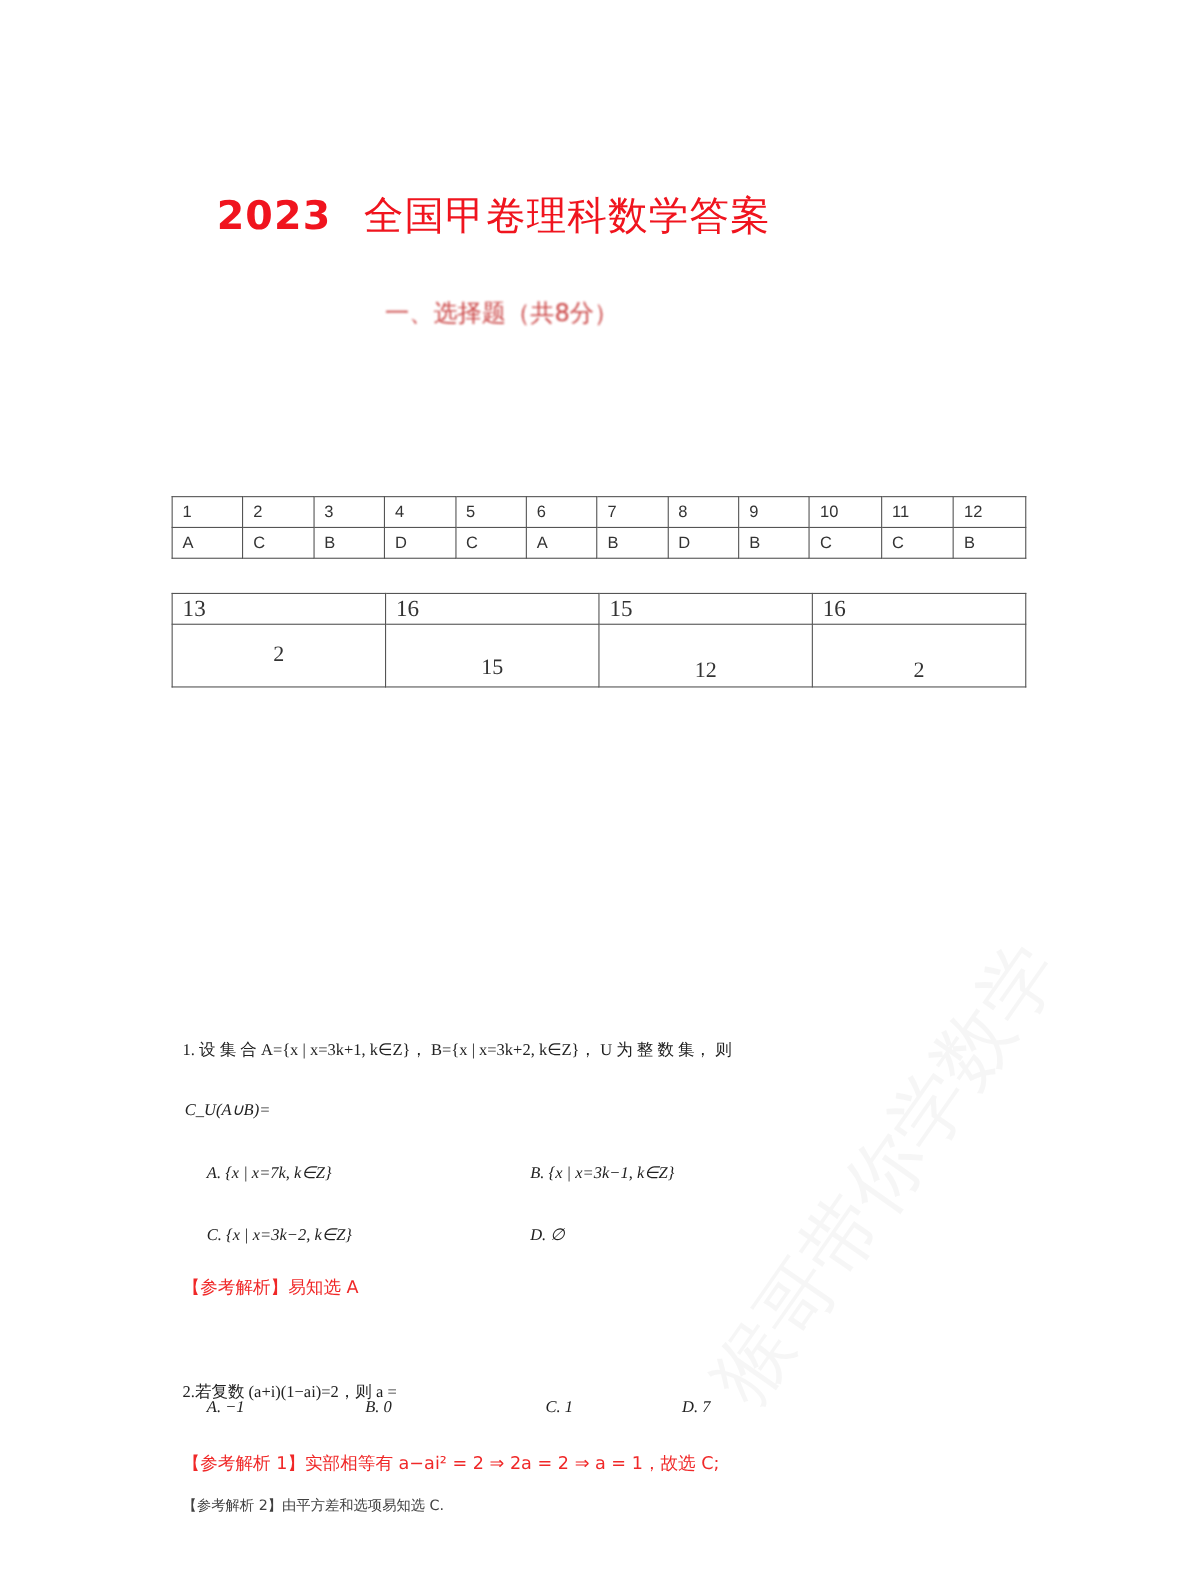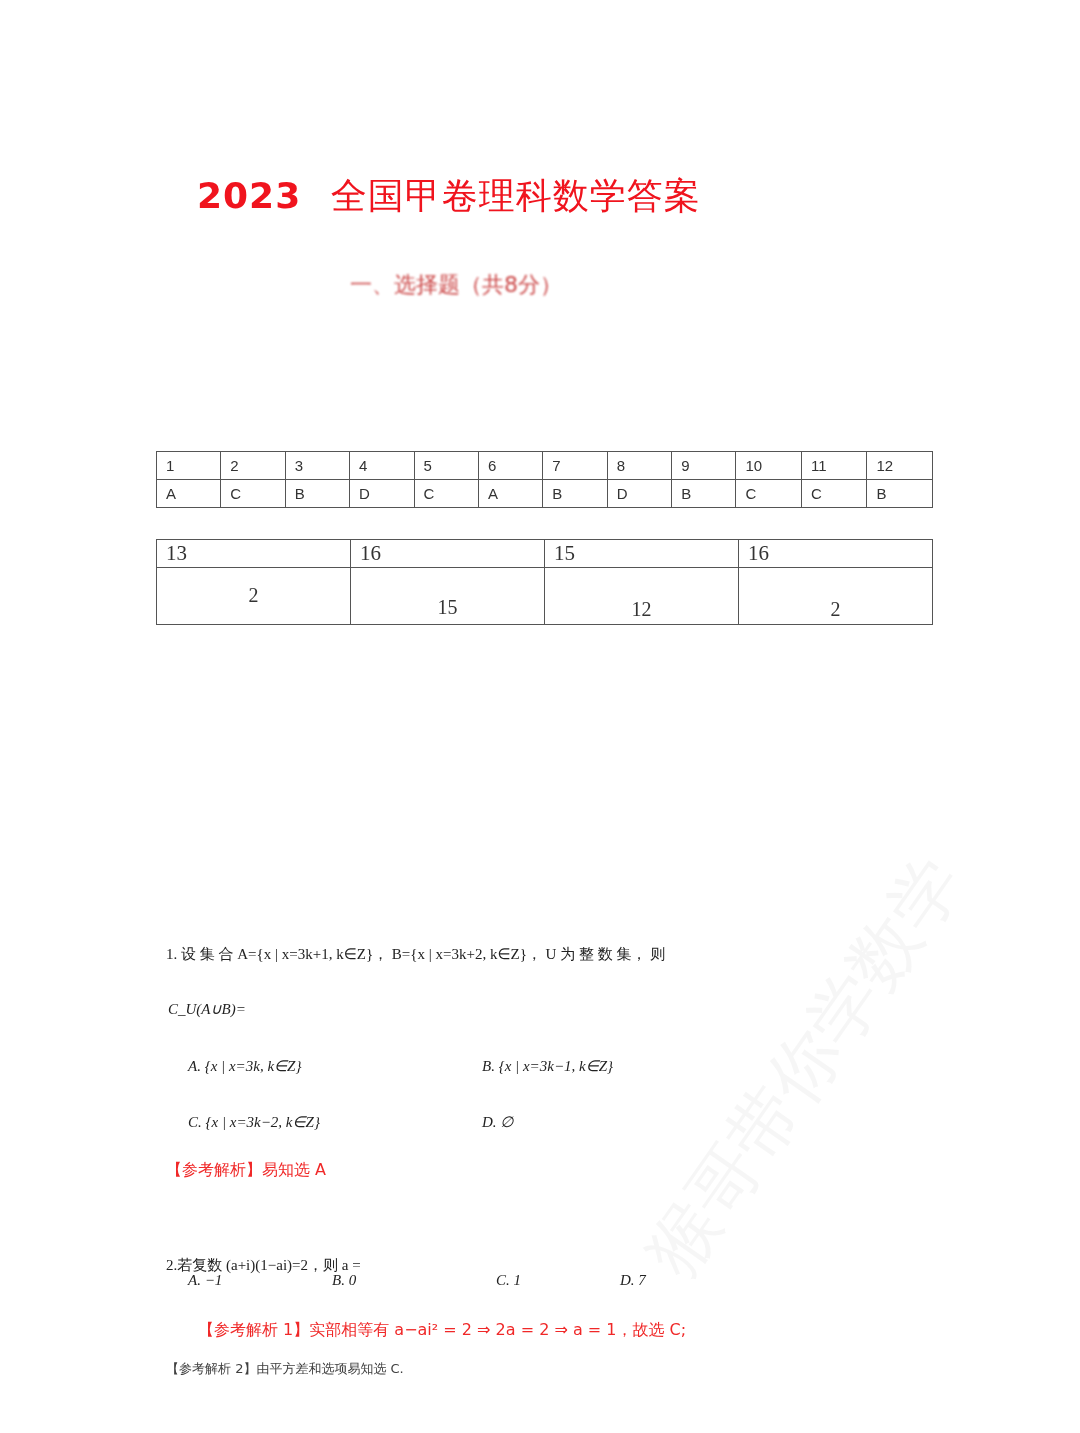--- a/index.html
+++ b/index.html
@@ -91,31 +91,31 @@
         </td>
     <td>
           <span style="top:30px;">2</span>
         </td>
   </tr>
 </tbody>
   </table>
 
 <div class="abs q" style="left:166px;top:945px;">1. 设 集 合 A={x | x=3k+1, k∈Z}， B={x | x=3k+2, k∈Z}， U 为 整 数 集， 则</div>
 <div class="abs q" style="left:168px;top:1000px;font-style:italic;">C_U(A∪B)=</div>
-<div class="abs q" style="left:188px;top:1057px;font-style:italic;">A. {x | x=3k, k∈Z}</div>
+<div class="abs q" style="left:188px;top:1057px;font-style:italic;">A. {x | x=7k, k∈Z}</div>
 <div class="abs q" style="left:482px;top:1057px;font-style:italic;">B. {x | x=3k−1, k∈Z}</div>
 <div class="abs q" style="left:188px;top:1113px;font-style:italic;">C. {x | x=3k−2, k∈Z}</div>
 <div class="abs q" style="left:482px;top:1113px;font-style:italic;">D. ∅</div>
 <div class="abs red" style="left:166px;top:1160px;">
   <span>【参考解析】</span><span>易知选 A</span>
 </div>
 
 <div class="abs q" style="left:166px;top:1256px;">2.若复数 (a+i)(1−ai)=2，则 a =</div>
 <div class="abs q" style="left:188px;top:1272px;font-style:italic;">A. −1</div>
 <div class="abs q" style="left:332px;top:1272px;font-style:italic;">B. 0</div>
 <div class="abs q" style="left:496px;top:1272px;font-style:italic;">C. 1</div>
 <div class="abs q" style="left:620px;top:1272px;font-style:italic;">D. 7</div>
-<div class="abs red" style="left:166px;top:1320px;margin-left:32px;">
+<div class="abs red" style="left:166px;top:1320px;">
   <span>【参考解析 1】</span><span>实部相等有 a−ai² = 2 ⇒ 2a = 2 ⇒ a = 1，故选 C;</span>
 </div>
 <div class="abs blue" style="left:166px;top:1360px;">
   <span>【参考解析 2】</span><span>由平方差和选项易知选 C.</span>
 </div>
 
 </body></html>

